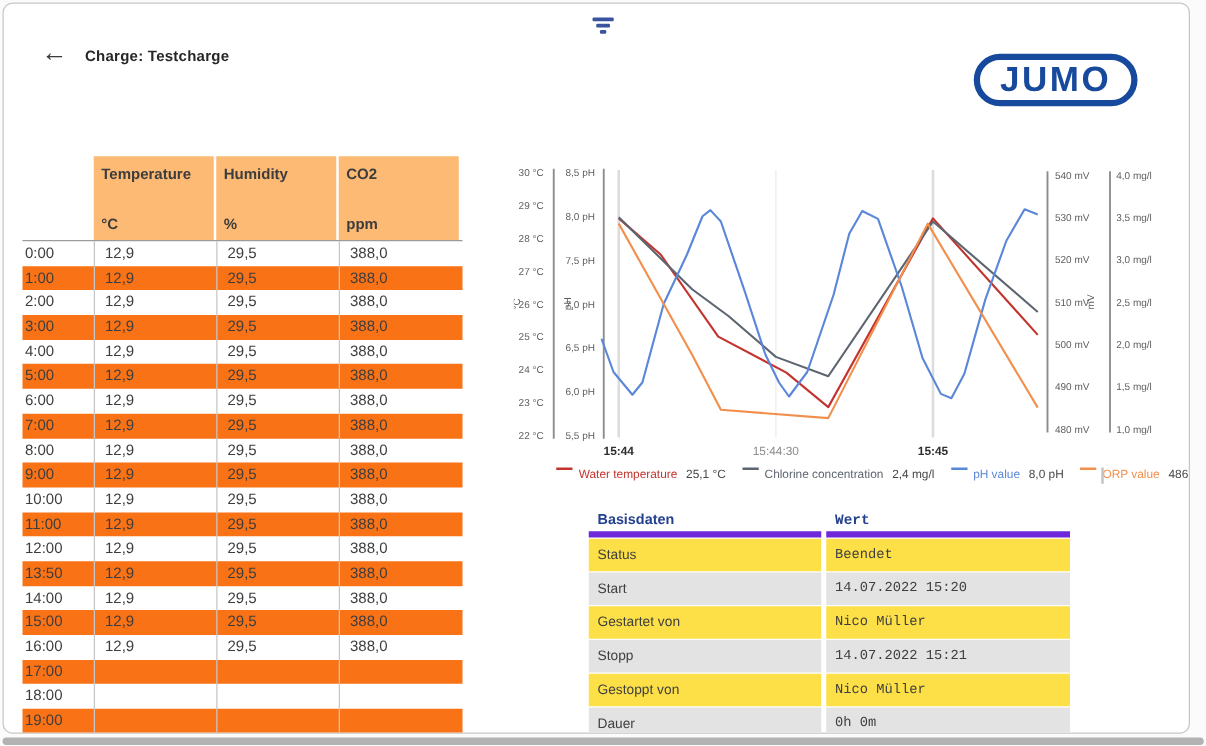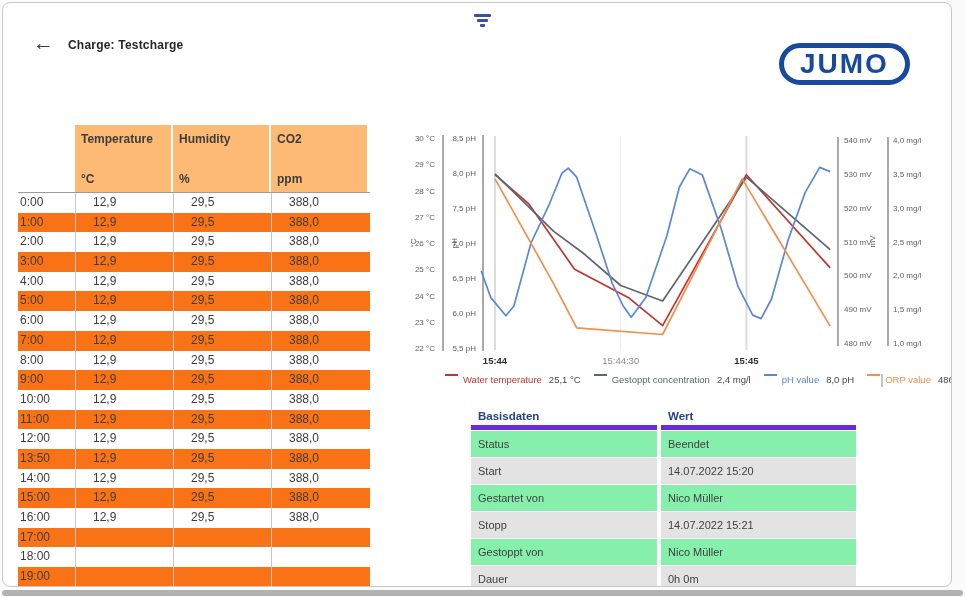--- a/index.html
+++ b/index.html
@@ -31,41 +31,41 @@
   .dtable { position:absolute; left:15px; top:122px; width:352px; font-size:12px; color:#3d3d3d; }
   .dhead { display:flex; height:68px; border-bottom:1px solid #9c9c9c; }
   .hspacer { width:57px; }
   .hcell {
     width:96px; margin-right:2px; background:#fdba74; font-weight:700;
     padding:7px 0 6px 6px; display:flex; flex-direction:column; justify-content:space-between;
   }
   .drow { display:flex; height:19.7px; line-height:19.7px; }
   .drow.odd { background:#f97316; }
   .tcell.time { width:57px; padding-left:2px; }
-  .tcell.val { width:98px; border-left:1px solid #c6c6c6; padding-left:17px; }
+  .tcell.val { width:98px; border-left:1px solid #c6c6c6; padding-left:8px; }
   
   #chart { position:absolute; left:408px; top:118px; width:545px; height:250px; }
   
   .legend {
     position:absolute; left:442px; top:371px; display:flex; align-items:center;
     font-size:9.5px; color:#474747; white-space:nowrap;
   }
   .litem { display:flex; margin-right:13px; cursor:pointer; }
   .ldash { width:13px; height:2px; margin-right:5px; }
   .lname { margin-right:7px; }
   .lscroll { position:absolute; left:878px; top:371px; width:2px; height:13px; background:#c4c4c4; }
   
   .btable { position:absolute; left:468px; top:407px; width:385px; font-size:11px; color:#3f3f3f; }
   .bhrow { display:flex; height:20px; }
   .bhcell { font-weight:700; color:#24418e; font-size:11.5px; padding-left:7px; border-bottom:5px solid #6d28d9; }
   .brow { display:flex; margin-top:1px; }
-  .bcell { height:26px; line-height:26px; padding-left:7px; background:#86efac; }
+  .bcell { height:26px; line-height:26px; padding-left:7px; background:#fde047; }
   .bcell.g { background:#e3e3e3; }
   .c1 { width:186px; margin-right:4px; }
-  .c2 { width:195px; }
+  .c2 { width:195px;font-family:Liberation Mono, monospace; }
 </style>
 </head>
 <body>
 
 <div class="card">
 
   <div class="back">←</div>
   <div class="title">Charge: Testcharge</div>
 
   <div class="filter">
@@ -267,21 +267,21 @@
     </svg>
 
   <div class="legend" id="legend">
       <div class="litem">
         <div class="ldash" style="background: rgb(196, 52, 46);"></div>
         <div class="lname" style="color: rgb(196, 52, 46);">Water temperature</div>
         <div class="lval">25,1 °C</div>
       </div>
       <div class="litem">
         <div class="ldash" style="background: rgb(93, 101, 112);"></div>
-        <div class="lname" style="color: rgb(93, 101, 112);">Gestoppt concentration</div>
+        <div class="lname" style="color: rgb(93, 101, 112);">Chlorine concentration</div>
         <div class="lval">2,4 mg/l</div>
       </div>
       <div class="litem">
         <div class="ldash" style="background: rgb(91, 135, 217);"></div>
         <div class="lname" style="color: rgb(91, 135, 217);">pH value</div>
         <div class="lval">8,0 pH</div>
       </div>
       <div class="litem">
         <div class="ldash" style="background: rgb(242, 143, 76);"></div>
         <div class="lname" style="color: rgb(242, 143, 76);">ORP value</div>

